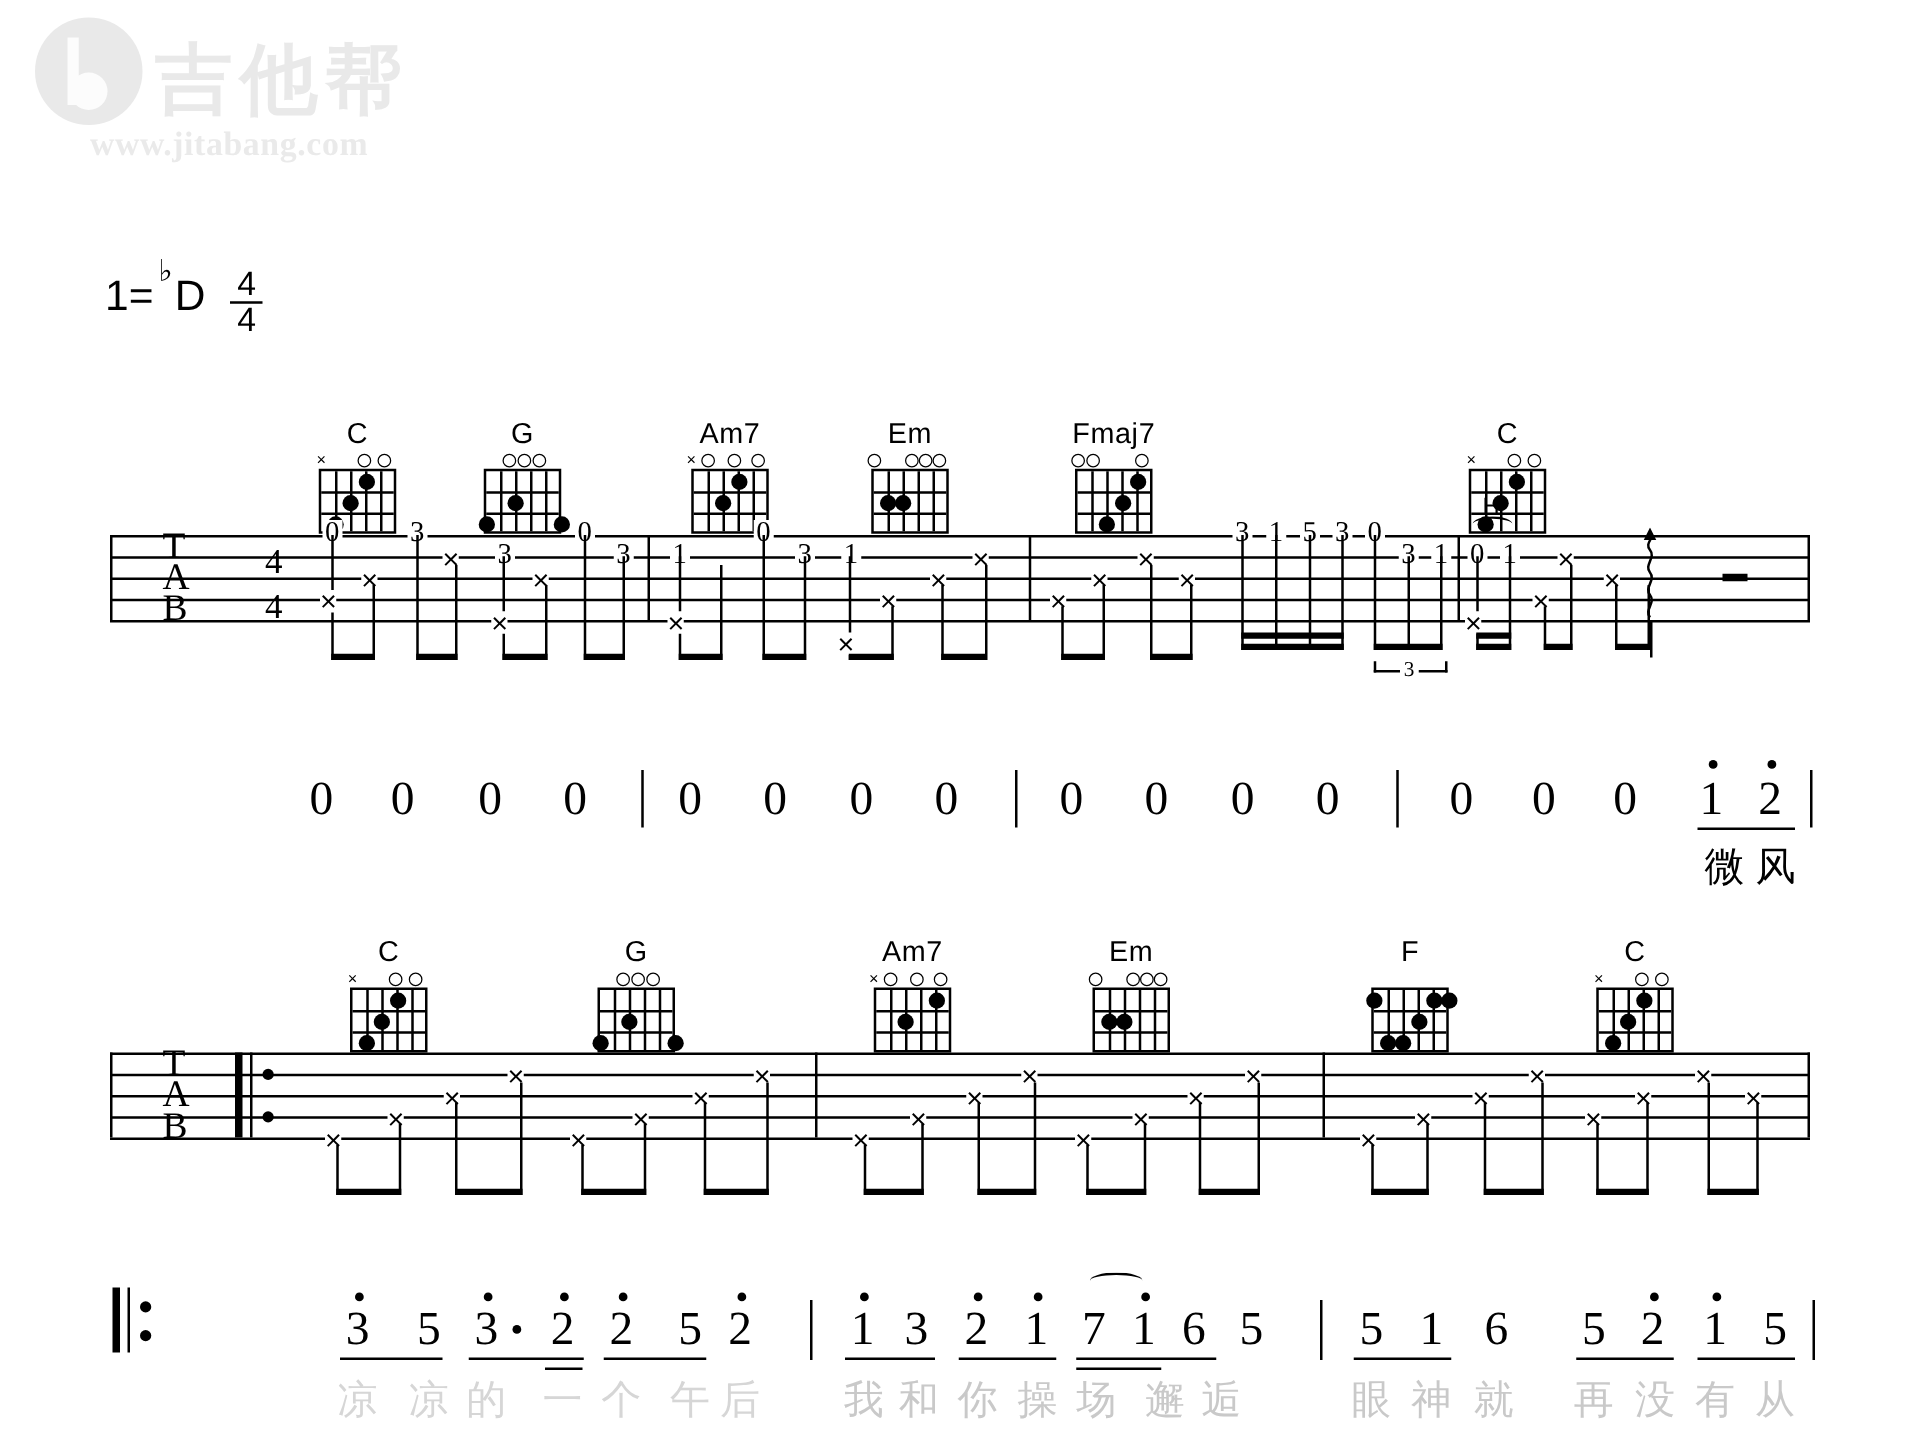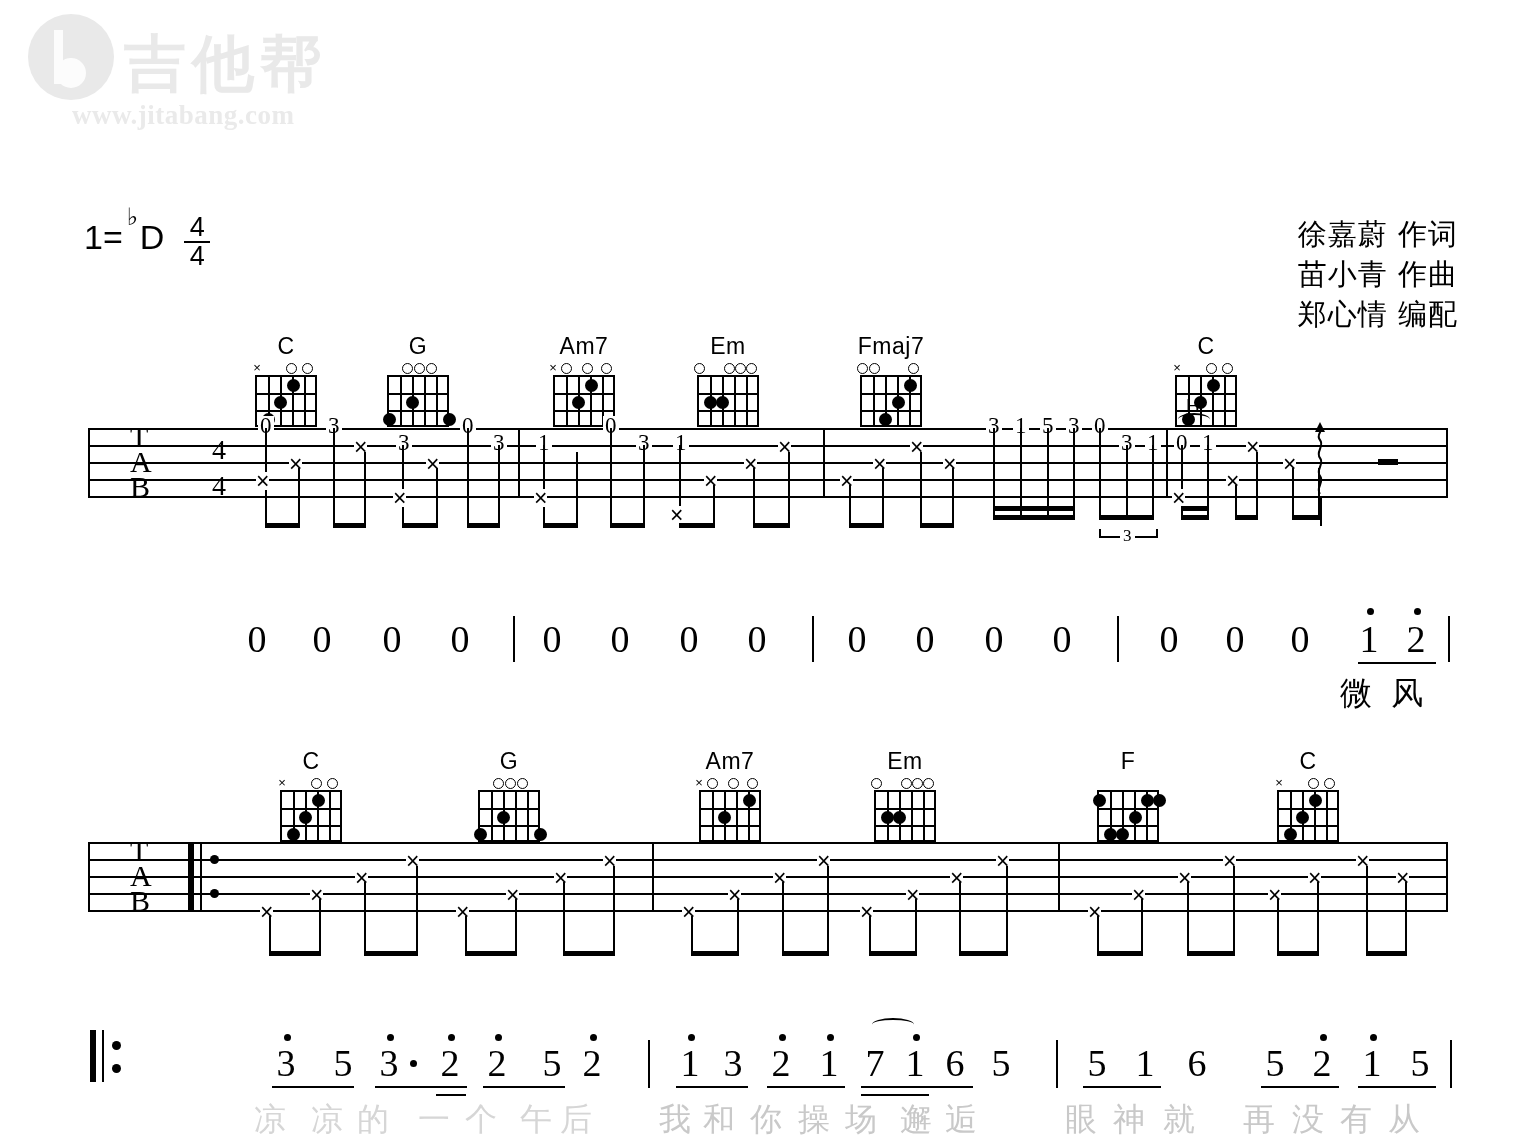--- a/index.html
+++ b/index.html
@@ -84,22 +84,22 @@
   .rptline{position:absolute;background:#000;}
   .rptdot{position:absolute;width:9px;height:9px;border-radius:50%;background:#000;}
 
   
   .jpbar{position:absolute;width:2px;background:#000;}
   .jnote{position:absolute;font-size:38px;font-family:"Liberation Serif", serif;line-height:38px;
          text-align:center;}
   .octdot{position:absolute;width:7px;height:7px;border-radius:50%;background:#000;}
   .underb{position:absolute;height:2.4px;background:#000;}
   .dotr{position:absolute;width:7px;height:7px;border-radius:50%;background:#000;}
-  .lyr{position:absolute;font-size:32px;font-family:Liberation Mono, monospace;
-       white-space:nowrap;}
+  .lyr{position:absolute;font-size:32px;font-family:Liberation Sans, sans-serif;
+       text-align:center;white-space:nowrap;}
   .lyr.fade{color:#d6d6d6;}
   .lyr.fade2{color:#c9c9c9;}
 </style>
 </head>
 <body>
 
 <div class="sheet">
 
   <div class="watermark">
     <div class="wm-logo">
@@ -116,25 +116,20 @@
       <span class="flat">♭</span>
       <span class="note">D</span>
     </span>
     <span class="timesig">
       <span class="num">4</span>
       <span class="bar"></span>
       <span class="num">4</span>
     </span>
   </div>
 
-  <div class="credits">
-    <div>徐嘉蔚  作词</div>
-    <div>苗小青  作曲</div>
-    <div>郑心情  编配</div>
-  </div>
 
   <div class="chord" style="left:250px;top:333px;">
     <div class="cname">C</div>
     <div class="marks">
       <span style="left:2px;">×</span>
       <span class="o" style="left:36px;"></span>
       <span class="o" style="left:52px;"></span>
     </div>
     <div class="grid">
       <div class="v" style="left:11px;"></div>

